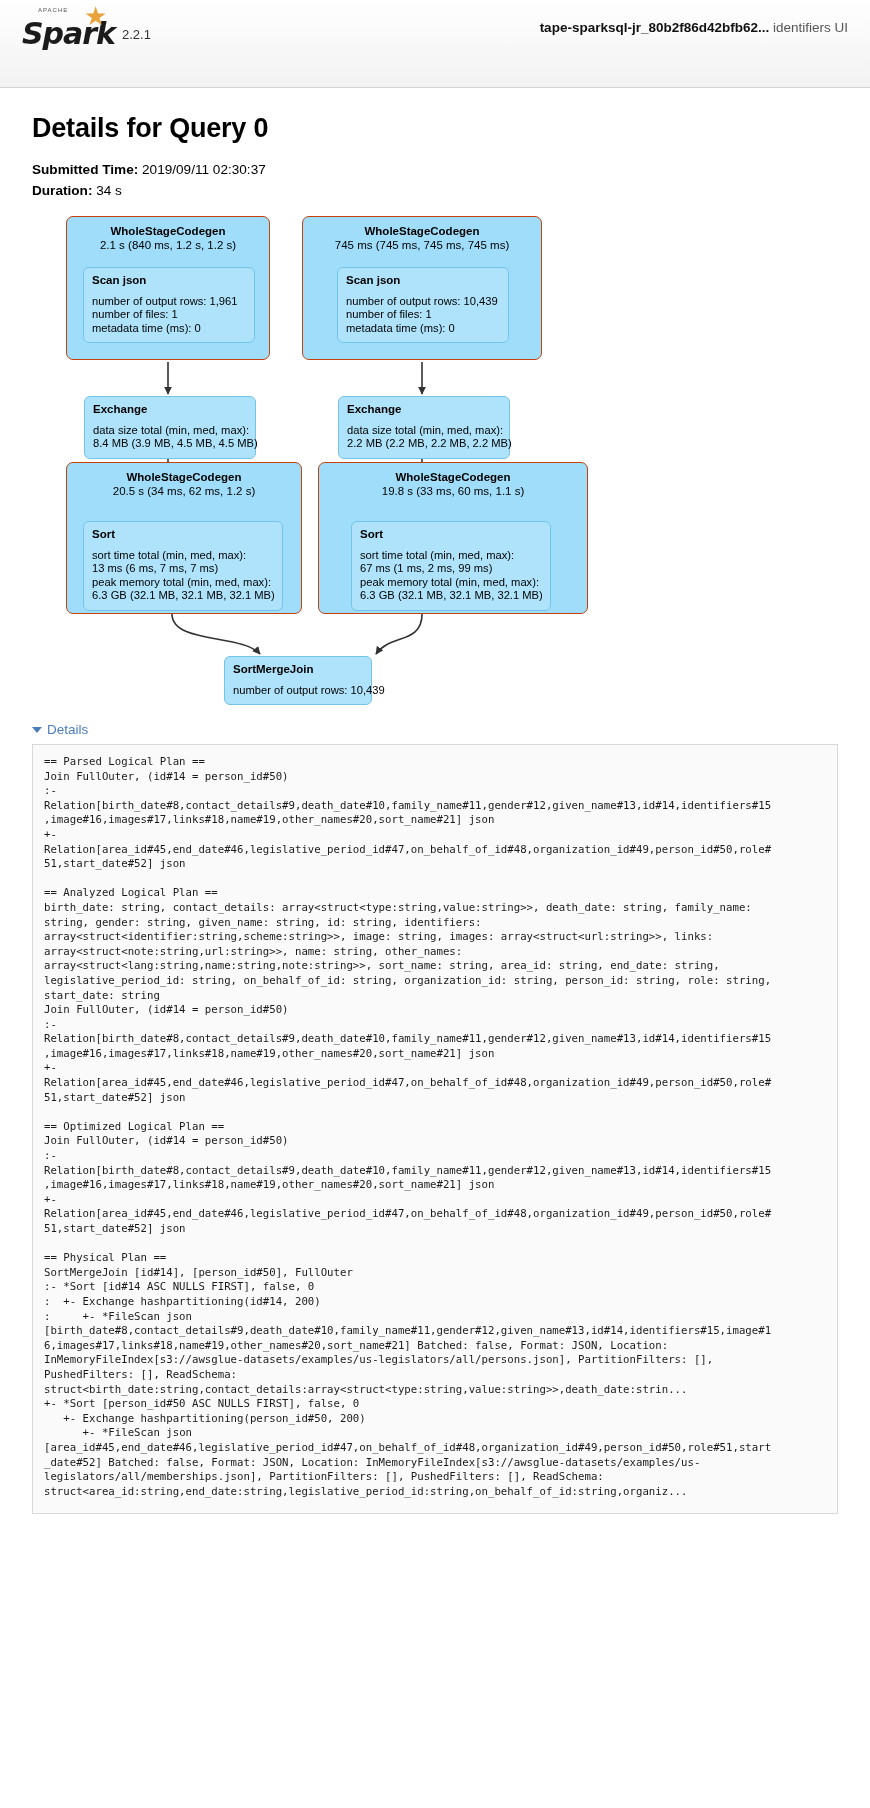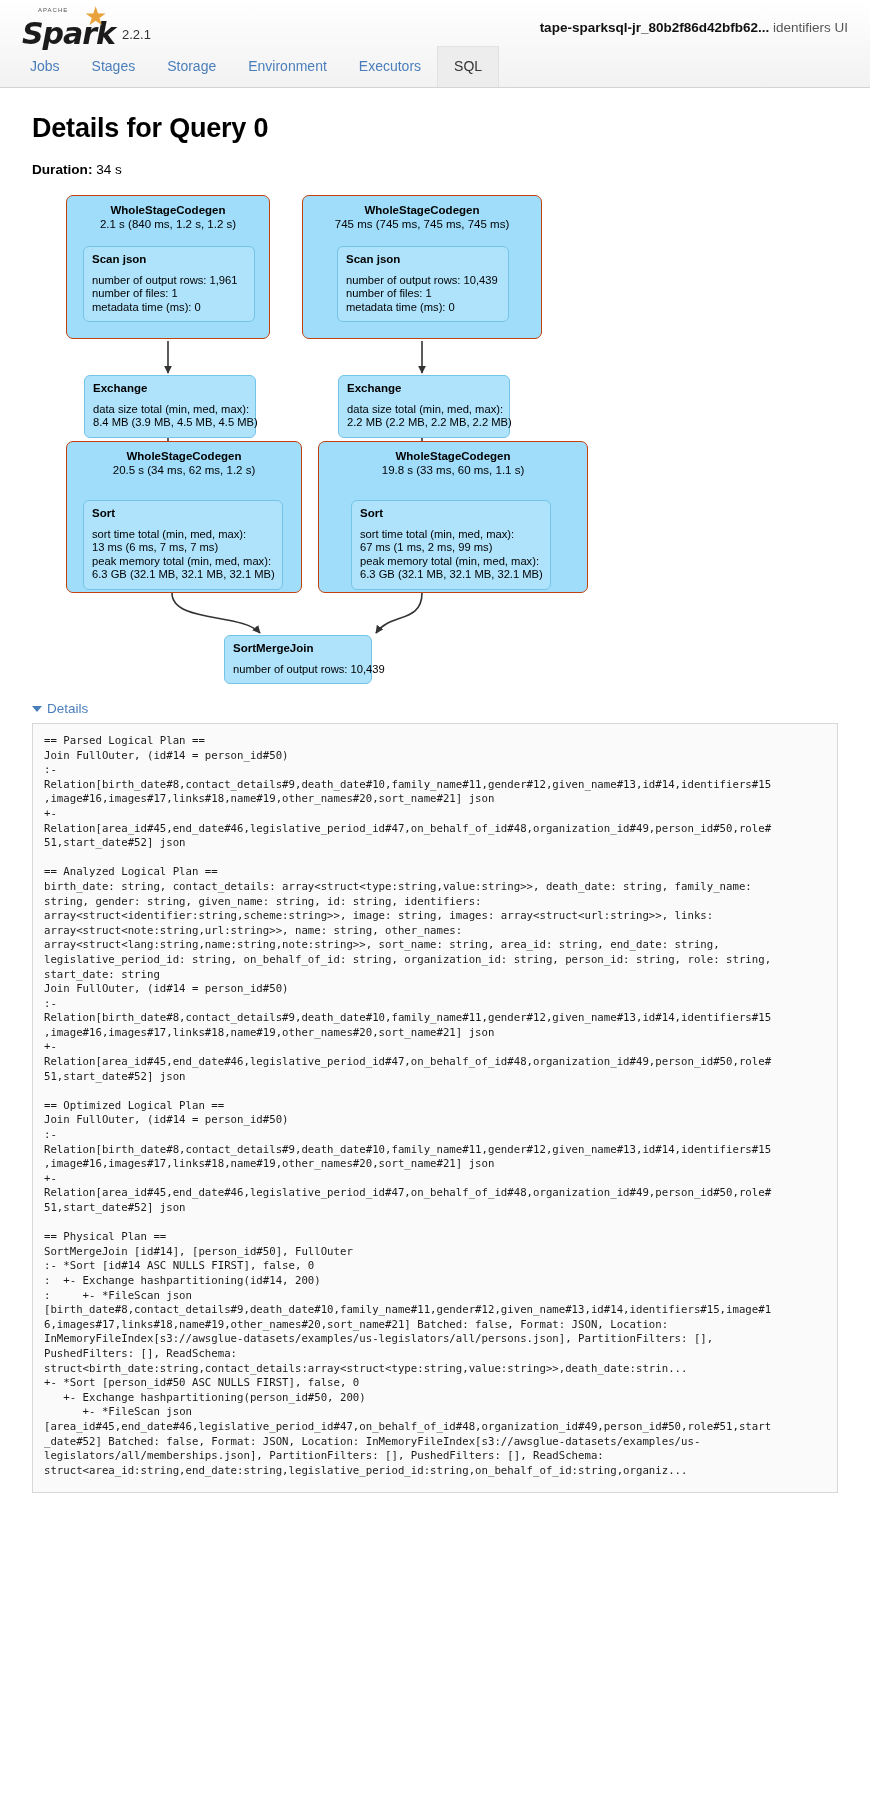--- a/index.html
+++ b/index.html
@@ -190,34 +190,30 @@
       <span class="spark-word">Spark</span>
       <span class="spark-star">★</span>
     </div>
     <span class="version">2.2.1</span>
   </div>
 
   <div class="app-title">
     <b>tape-sparksql-jr_80b2f86d42bfb62...</b><span class="light"> identifiers UI</span>
   </div>
 
-  <div class="tabs">
-    <a class="tab">Jobs</a>
-    <a class="tab">Stages</a>
-    <a class="tab">Storage</a>
-    <a class="tab">Environment</a>
-    <a class="tab">Executors</a>
-    <a class="tab active">SQL</a>
-  </div>
 </div>
 
 <div class="content">
 
   <h1 class="page-title">Details for Query 0</h1>
 
+  <p class="meta-line">
+    <b>Submitted Time:</b>
+    <span>2019/09/11 02:30:37</span>
+  </p>
   <p class="meta-line">
     <b>Duration:</b>
     <span>34 s</span>
   </p>
 
   
   <div class="dag">
 
     <svg width="834" height="500">
       <defs>

